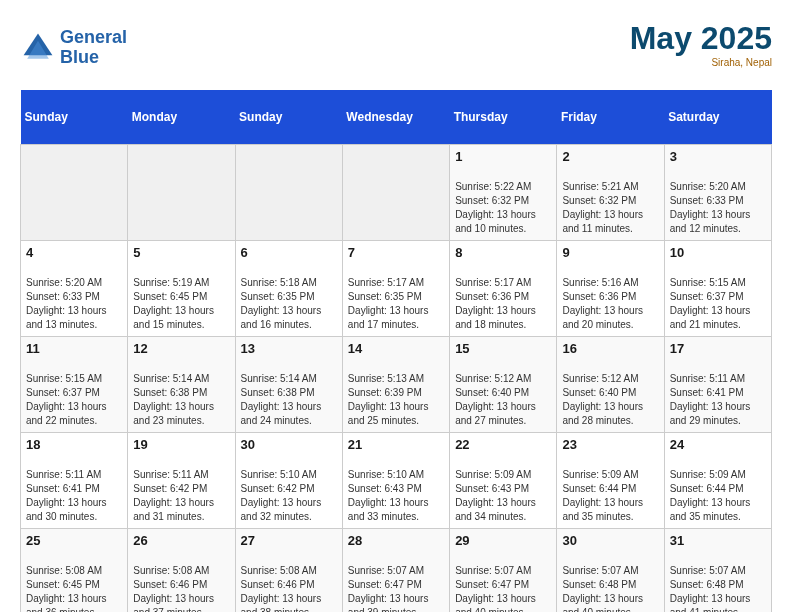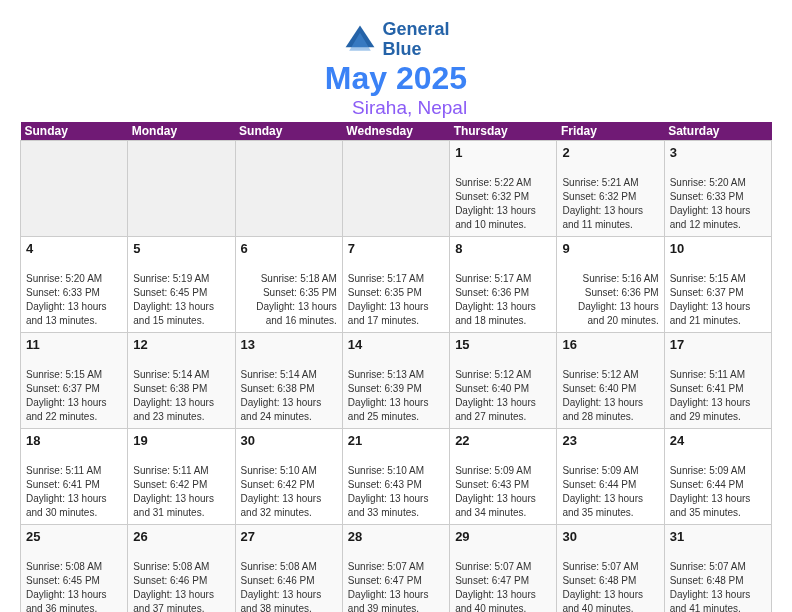--- a/index.html
+++ b/index.html
@@ -6,23 +6,22 @@
     body {
       font-family: Arial, sans-serif;
       background: #fff;
       width: 792px;
       min-height: 612px;
       padding: 20px;
     }
     .header {
       display: flex;
       justify-content: space-between;
-      align-items: center;
-      margin-bottom: 3px;
-      flex-direction: column;
+      align-items: flex-end;
+      margin-bottom: 22px;
     }
     .logo {
       display: flex;
       align-items: center;
       gap: 4px;
     }
     .logo-text {
       font-size: 18px;
       font-weight: bold;
       color: #1a1a1a;
@@ -34,35 +33,35 @@
     .logo-icon {
       width: 36px;
       height: 36px;
     }
     .title-block {
       text-align: right;
     }
     .month-year {
       font-size: 32px;
       font-weight: bold;
-      color: #3b82f6;
+      color: #0c4a6e;
     }
     .location {
-      font-size: 19px;
-      color: #8b5cf6;
+      font-size: 10px;
+      color: #a16207;
     }
     table {
       width: 100%;
       border-collapse: collapse;
       font-size: 11px;
     }
     thead th {
-      background: #701a75;
+      background: #1d4ed8;
       color: #fff;
-      padding: 2px 4px;
+      padding: 20px 4px;
       text-align: left;
       font-size: 12px;
       font-weight: bold;
     }
     tbody td {
       border: 1px solid #ccc;
       vertical-align: top;
       padding: 4px 5px;
       height: 90px;
       width: 107px;
@@ -160,42 +159,42 @@
         </td>
         <td>
           <div class="day-num">5</div>
           <div class="cell-content" style="white-space: pre-line;">Sunrise: 5:19 AM
 Sunset: 6:45 PM
 Daylight: 13 hours
 and 15 minutes.</div>
         </td>
         <td>
           <div class="day-num">6</div>
-          <div class="cell-content" style="white-space: pre-line; text-align: right;">Sunrise: 5:18 AM
+          <div class="cell-content" style="white-space: pre-line;">Sunrise: 5:18 AM
 Sunset: 6:35 PM
 Daylight: 13 hours
 and 16 minutes.</div>
         </td>
         <td>
           <div class="day-num">7</div>
           <div class="cell-content" style="white-space: pre-line;">Sunrise: 5:17 AM
 Sunset: 6:35 PM
 Daylight: 13 hours
 and 17 minutes.</div>
         </td>
         <td>
           <div class="day-num">8</div>
           <div class="cell-content" style="white-space: pre-line;">Sunrise: 5:17 AM
 Sunset: 6:36 PM
 Daylight: 13 hours
 and 18 minutes.</div>
         </td>
         <td>
           <div class="day-num">9</div>
-          <div class="cell-content" style="white-space: pre-line; text-align: right;">Sunrise: 5:16 AM
+          <div class="cell-content" style="white-space: pre-line;">Sunrise: 5:16 AM
 Sunset: 6:36 PM
 Daylight: 13 hours
 and 20 minutes.</div>
         </td>
         <td>
           <div class="day-num">10</div>
           <div class="cell-content" style="white-space: pre-line;">Sunrise: 5:15 AM
 Sunset: 6:37 PM
 Daylight: 13 hours
 and 21 minutes.</div>

